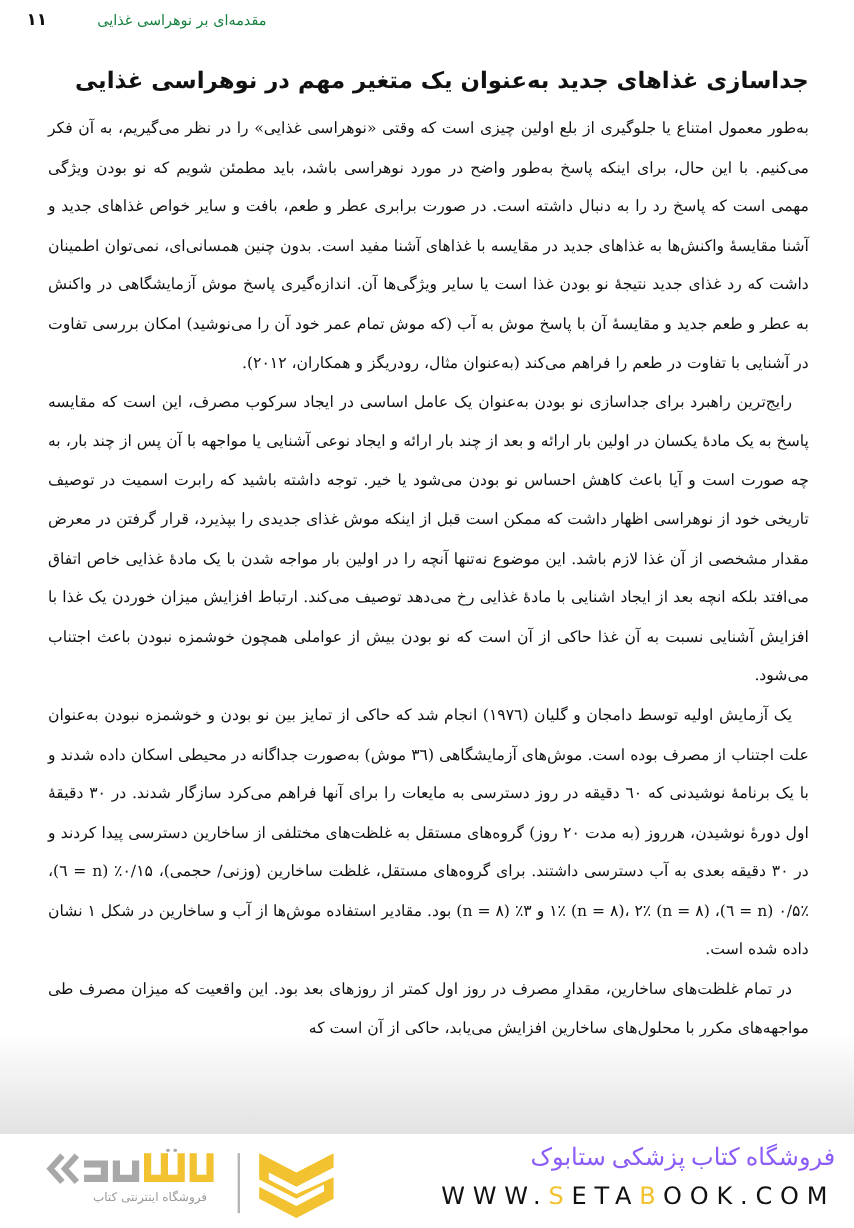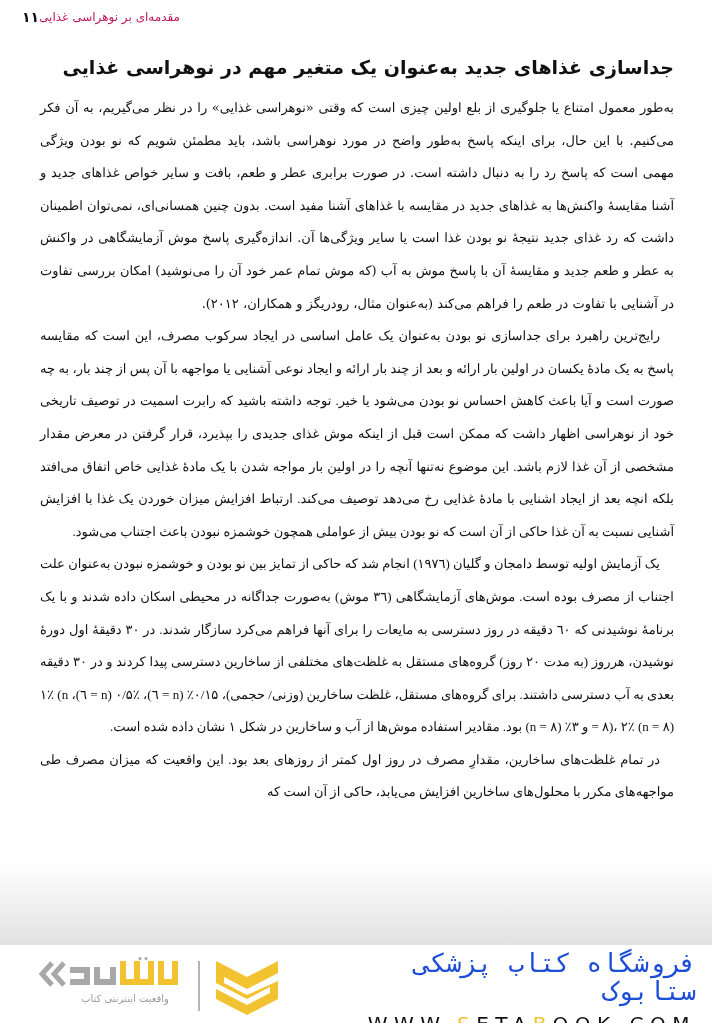--- a/index.html
+++ b/index.html
@@ -25,31 +25,32 @@
     }
     .running-header {
       position: absolute;
       top: 6px;
       left: 22px;
       width: 200px;
       height: 22px;
       direction: ltr;
       display: flex;
       align-items: center;
+      gap: 42px;
     }
     .page-number {
       font-family: "DejaVu Sans", sans-serif;
       font-weight: bold;
       font-size: 14px;
       color: #111;
     }
     .running-title {
       font-family: "DejaVu Sans", sans-serif;
       font-size: 12px;
-      color: #be185d;
+      color: #15803d;
       direction: rtl;
     }
     .section-title {
       position: absolute;
       top: 52px;
       right: 38px;
       left: 38px;
       direction: rtl;
       text-align: right;
       font-family: "DejaVu Sans", sans-serif;
@@ -69,21 +70,20 @@
       text-align-last: right;
       font-size: 13px;
       line-height: 32.6px;
     }
     .body-text p {
       margin: 0;
       text-indent: 0;
     }
     .body-text p.indent {
       text-indent: 14px;
-      font-family: Liberation Serif, serif;
     }
     .fade {
       position: absolute;
       left: 0; right: 0;
       top: 860px;
       height: 85px;
       background: linear-gradient(to bottom, rgba(255,255,255,0) 0%, rgba(236,236,236,0.85) 55%, rgba(226,226,226,1) 100%);
       pointer-events: none;
     }
     .footer {
@@ -136,23 +136,23 @@
     }
     .store-info {
       position: absolute;
       right: 16px;
       top: 6px;
       width: 360px;
       text-align: right;
     }
     .store-name {
       direction: rtl;
-      font-family: Liberation Mono, monospace;
-      font-size: 26px;
-      color: #1d4ed8;
+      font-family: Liberation Serif, serif;
+      font-size: 20px;
+      color: #8b5cf6;
       line-height: 28px;
     }
     .store-url {
       direction: ltr;
       font-family: "DejaVu Sans", sans-serif;
       font-size: 20px;
       letter-spacing: 6.5px;
       color: #111;
       line-height: 34px;
       white-space: nowrap;
@@ -191,21 +191,21 @@
 
       <path d="M34,10 H54 V28 H34 V22 H48 V16 H34 Z" fill="#a8a8a8"></path>
       <path d="M58,10 H64 V22 H74 V10 H80 V28 H58 Z" fill="#a8a8a8"></path>
 
       <path d="M84,4 H90 V22 H98 V4 H104 V22 H112 V4 H118 V28 H84 Z" fill="#f2c230"></path>
       <path d="M122,4 H128 V22 H136 V4 H142 V28 H122 Z" fill="#f2c230"></path>
 
       <circle cx="104" cy="1.5" r="1.5" fill="#a8a8a8"></circle>
       <circle cx="110" cy="1.5" r="1.5" fill="#a8a8a8"></circle>
     </svg>
-    <div class="logo-tagline">واقعیت اینترنتی کتاب</div>
+    <div class="logo-tagline">فروشگاه اینترنتی کتاب</div>
     <div class="logo-divider"></div>
     <svg class="logo-emblem" viewBox="0 0 70 58">
       <polygon points="4,2 35,18 66,2 66,14 35,30 12,18 12,24 35,36 66,22 66,40 35,56 4,40 4,30 35,46 58,34 58,28 35,40 4,24" fill="#f2c230"></polygon>
     </svg>
   </div>
 
   <div class="store-info">
     <div class="store-name">فروشگاه کتاب پزشکی ستابوک</div>
     <div class="store-url"><span>WWW.</span><span class="accent">S</span><span>ETA</span><span class="accent">B</span><span>OOK.COM</span></div>
   </div>

